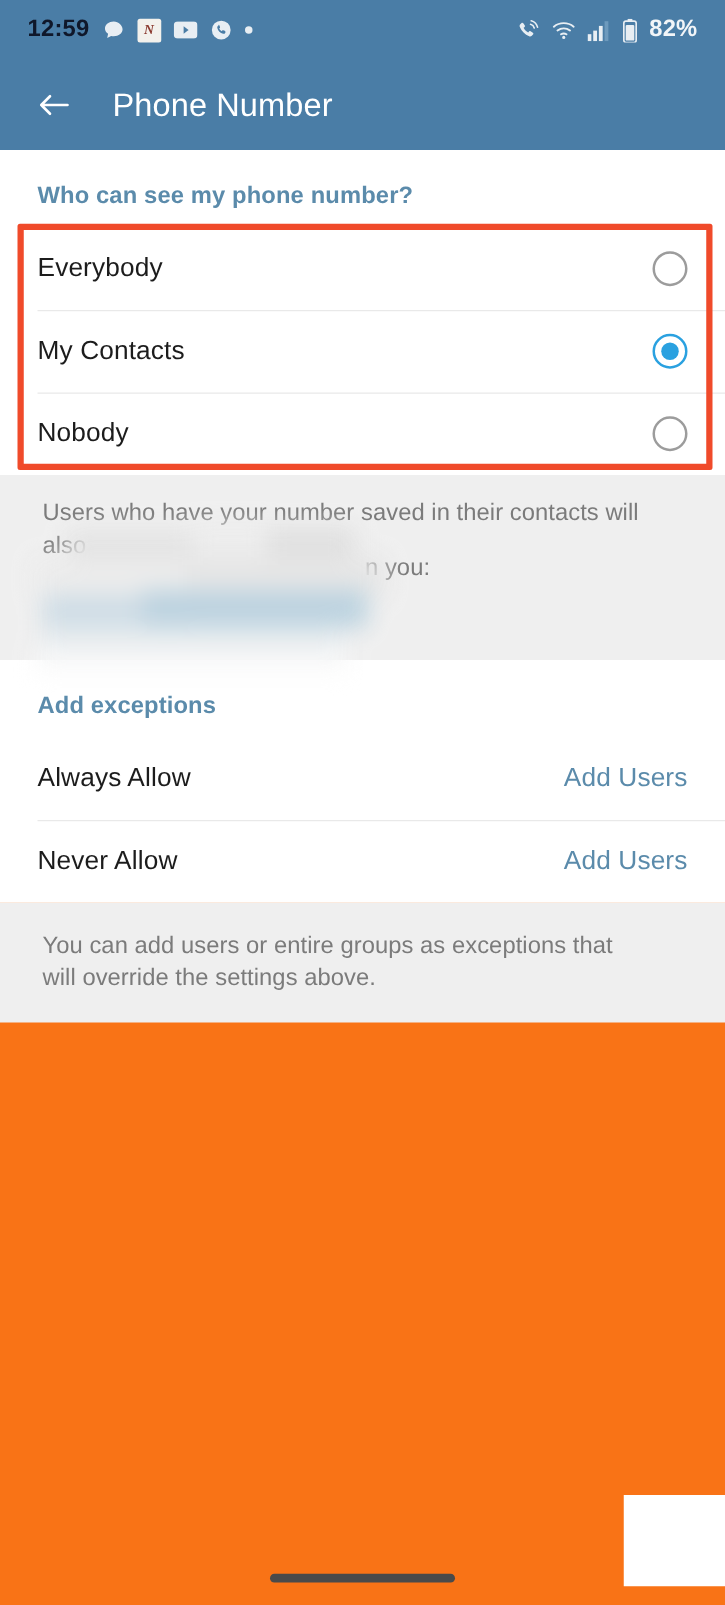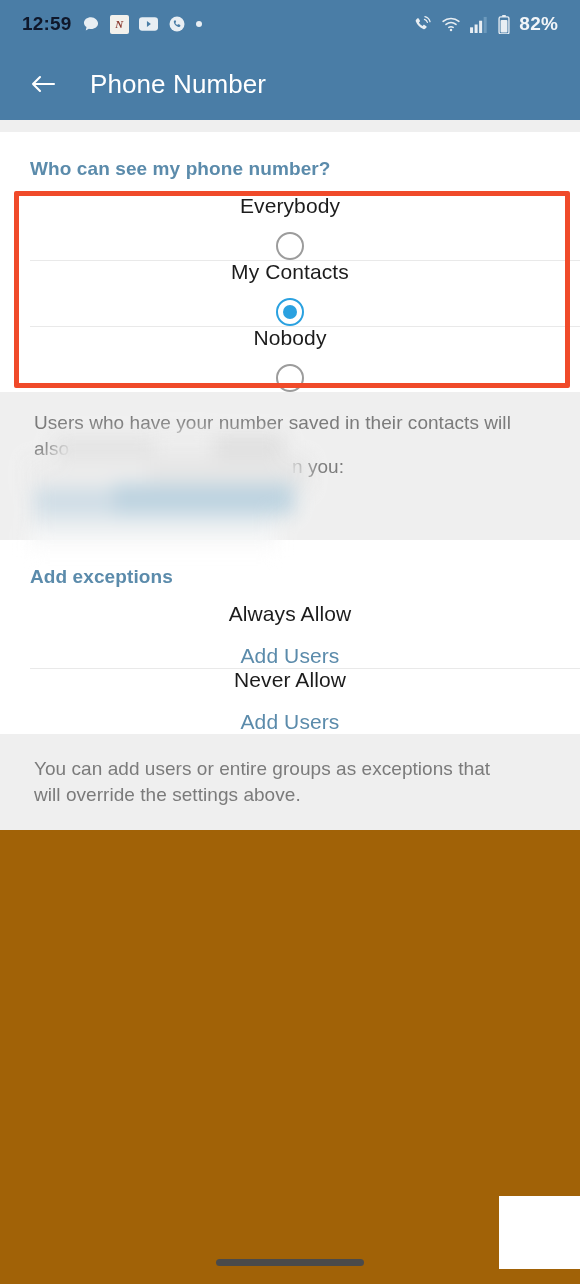--- a/index.html
+++ b/index.html
@@ -50,42 +50,40 @@
     cursor:pointer; flex:0 0 auto;
   }
   .appbar-title {
     color:#ffffff; font-size:26px; font-weight:400; letter-spacing:.1px;
     margin-left:30px;
   }
 
   
   .content {
     position:absolute; top:120px; left:0; right:0; bottom:0;
-    background:#a16207;
+    background:#f97316;
     overflow:hidden;
-    margin-top:12px;
   }
   .card { background:#ffffff; }
 
   .section-header {
     color:#5b8bab;
     font-size:19px;
     font-weight:700;
     padding:26px 30px 14px 30px;
     letter-spacing:.1px;
   }
 
   .row {
     display:flex; align-items:center; justify-content:space-between;
     padding:0 30px;
     height:66px;
     background:#ffffff;
     cursor:pointer;
     position:relative;
-    flex-direction:column;
   }
   .row + .row::before {
     content:""; position:absolute; left:30px; right:0; top:0; height:1px;
     background:#e9e9e9;
   }
   .row-label { font-size:21px; color:#1c1c1c; letter-spacing:.1px; }
   .row-action { font-size:21px; color:#5b8bab; letter-spacing:.1px; }
 
   
   .radio { width:28px; height:28px; border-radius:50%; flex:0 0 auto; position:relative; }

